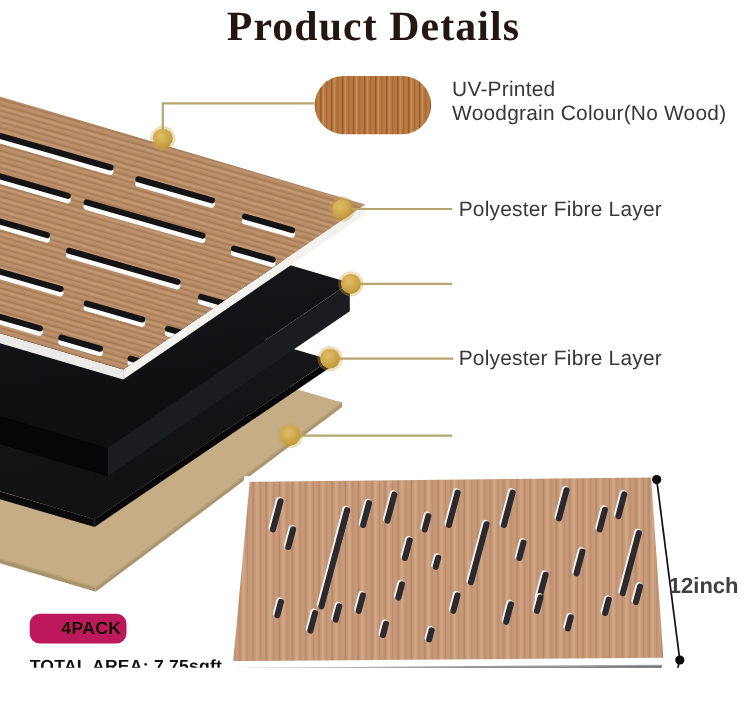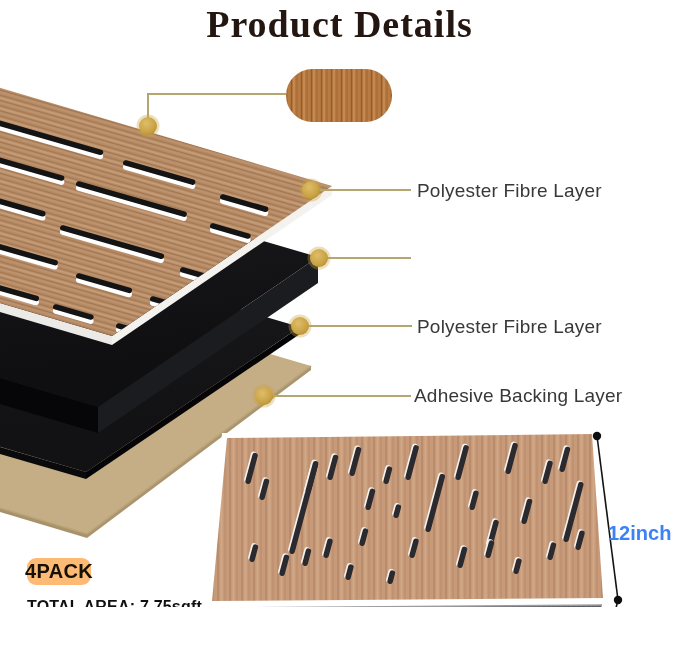--- a/index.html
+++ b/index.html
@@ -5,27 +5,27 @@
   html,body{margin:0;padding:0;}
   body{width:679px;height:651px;background:#ffffff;overflow:hidden;
        font-family:"Liberation Sans", sans-serif;}
   .page{position:relative;width:679px;height:607px;background:#fff;overflow:hidden;}
   .art{position:absolute;left:0;top:0;width:679px;height:651px;}
   .title{position:absolute;left:0;top:2px;width:679px;text-align:center;
          font-family:"Liberation Serif", serif;font-weight:600;font-size:38px;
          letter-spacing:1px;color:#241711;margin:0;}
   .lbl{position:absolute;font-size:19px;color:#383838;letter-spacing:.2px;white-space:nowrap;}
   .lbl-uv{line-height:22px;}
-  .dim{position:absolute;font-weight:bold;color:#3b82f6;white-space:nowrap;}
+  .dim{position:absolute;font-weight:bold;color:#404040;white-space:nowrap;}
   .dim-h{left:608px;top:522px;font-size:20px;}
   .dim-t{left:617px;top:609px;font-size:18px;}
   .dim-w{left:384px;top:632px;width:60px;text-align:center;font-size:18px;}
-  .badge{position:absolute;left:27px;top:558px;width:64px;height:27px;background:#fdba74;
+  .badge{position:absolute;left:27px;top:558px;width:64px;height:27px;background:#be185d;
          border-radius:9px;display:flex;align-items:center;justify-content:center;
-         font-weight:bold;font-size:20px;color:#171004;letter-spacing:.3px;}
+         font-weight:bold;font-size:16px;color:#171004;letter-spacing:.3px;padding-left:24px;}
   .total{position:absolute;left:27px;top:598px;font-size:16px;font-weight:bold;color:#101010;
          letter-spacing:.2px;}
 </style>
 </head>
 <body>
 
 <div class="page">
 
   <svg class="art" viewBox="0 0 679 651" xmlns="http://www.w3.org/2000/svg">
     <defs>
@@ -341,24 +341,25 @@
       <circle cx="597" cy="436" r="4.2"></circle>
       <circle cx="618" cy="600" r="4.2"></circle>
       <circle cx="612" cy="624" r="4.2"></circle>
       <circle cx="207" cy="627" r="4.2"></circle>
     </g>
   </svg>
 
   <h1 class="title">Product Details</h1>
 
   <div class="lbl lbl-uv" style="left:411px;top:71px">
+    <div>UV-Printed</div>
+    <div>Woodgrain Colour(No Wood)</div>
   </div>
   <div class="lbl" style="left:417px;top:180px">Polyester Fibre Layer</div>
   <div class="lbl" style="left:417px;top:316px">Polyester Fibre Layer</div>
-  <div class="lbl" style="left:414px;top:385px">Adhesive Backing Layer</div>
 
   <div class="badge">4PACK</div>
   <div class="total">TOTAL AREA: 7.75sqft</div>
 
   <div class="dim dim-h">12inch</div>
   <div class="dim dim-t">1.78inch</div>
   <div class="dim dim-w">24inch</div>
 </div>
 
 </body></html>

